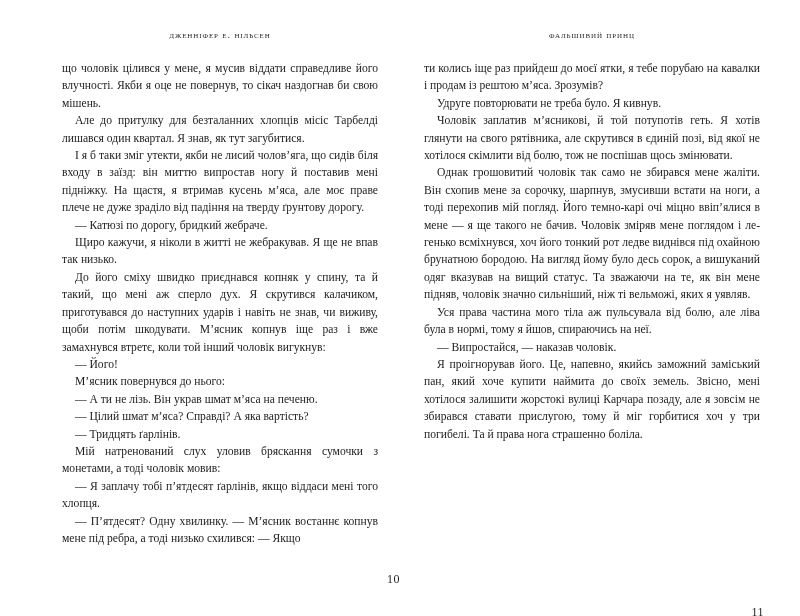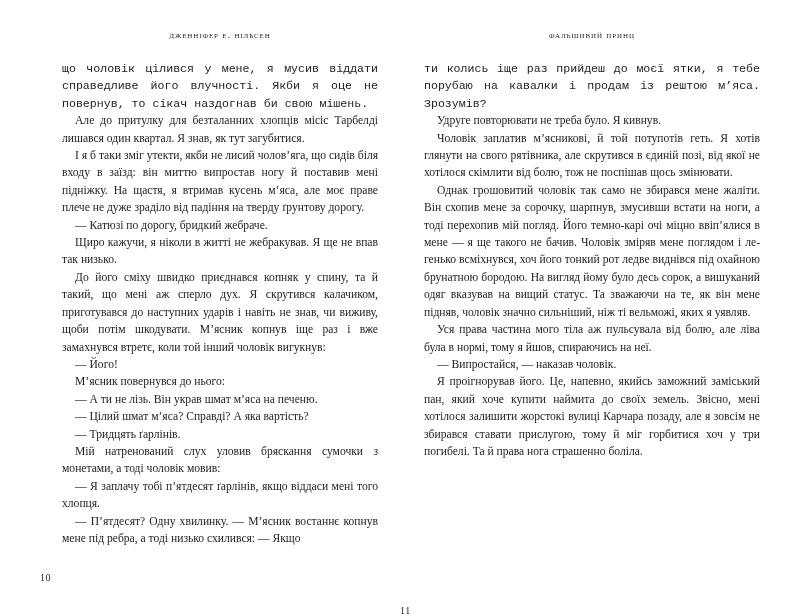--- a/index.html
+++ b/index.html
@@ -54,29 +54,28 @@
     line-height: 17.4px;
     hyphens: manual;
     -webkit-hyphens: manual;
   }
   .textblock p {
     margin: 0;
     text-indent: 13px;
   }
   .textblock p.cont {
     text-indent: 0;
-    font-family: Liberation Mono, monospace;
   }
   .folio {
     position: absolute;
     left: 0;
     right: 0;
     top: 572px;
-    text-align: left;
-    font-size: 10px;
+    text-align: right;
+    font-size: 12px;
     letter-spacing: 0.5px;
     color: #1f1f1f;
   }
   .page-left  .folio { padding-left: 40px; padding-right: 0; }
   .page-right .folio { padding-left: 0; padding-right: 36px; margin-top: 33px; }
 </style>
 </head>
 <body>
 
 <div class="spread">

